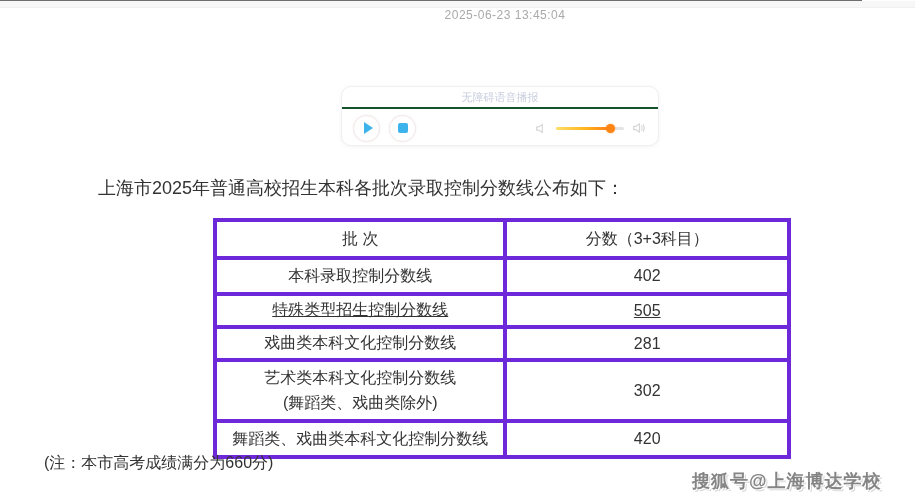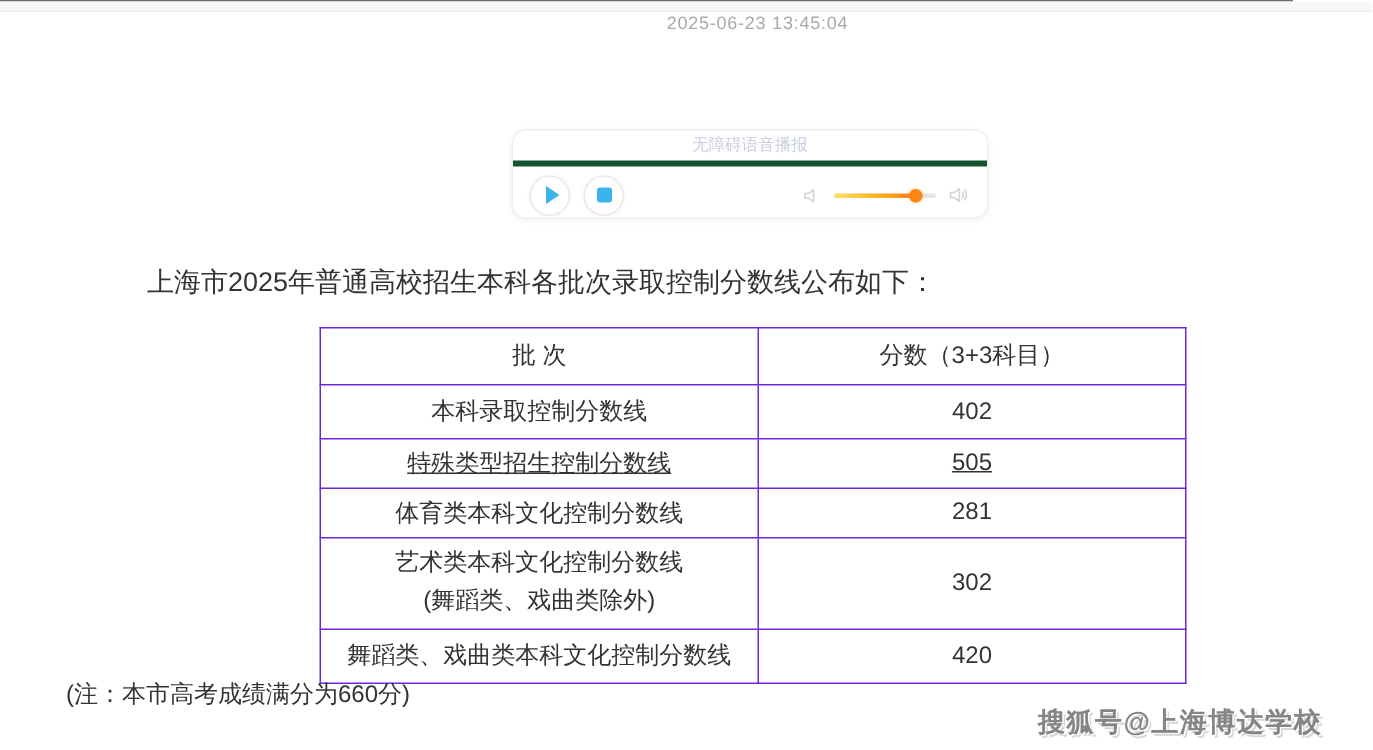--- a/index.html
+++ b/index.html
@@ -16,42 +16,42 @@
   .pub-date{margin-top:8px;font-size:12px;color:#a9a9a9;letter-spacing:.5px;}
 
   
   .player{
     position:absolute;top:86px;left:341px;width:318px;height:60px;background:#fff;
     border:1px solid #eef0f4;border-radius:10px;box-shadow:0 1px 4px rgba(0,0,0,.05);
     box-sizing:border-box;
   }
   .player-label{
     height:20px;line-height:20px;text-align:center;font-size:11px;color:#c9cede;
-    border-bottom:4px solid #14532d;
+    border-bottom:2px solid #14532d;
   }
   .player-controls{height:38px;display:flex;align-items:center;padding:0 11px;}
   .ctrl-btn{
     width:27px;height:27px;border-radius:50%;background:#fff;border:1px solid #f4e6e6;
     box-shadow:0 0 3px rgba(0,0,0,.06);display:flex;align-items:center;justify-content:center;
     cursor:pointer;box-sizing:border-box;
   }
   .ctrl-btn + .ctrl-btn{margin-left:9px;}
   .play-tri{width:0;height:0;border-left:9px solid #3cb3eb;border-top:6px solid transparent;border-bottom:6px solid transparent;margin-left:3px;}
   .stop-sq{width:10px;height:10px;background:#3cb3eb;border-radius:2px;}
   .vol-group{margin-left:auto;display:flex;align-items:center;}
   .vol-icon{display:block;}
   .vol-slider{position:relative;width:68px;height:3px;background:#e4e4e6;border-radius:2px;margin:0 8px;cursor:pointer;}
   .vol-fill{position:absolute;left:0;top:0;height:3px;width:81%;border-radius:2px;background:linear-gradient(90deg,#ffe06a,#ffb21a 55%,#ff7a1a);}
   .vol-handle{position:absolute;top:-3px;left:calc(81% - 5px);width:9px;height:9px;border-radius:50%;background:#ff8414;box-shadow:0 0 2px rgba(255,132,20,.6);}
 
   .intro{position:absolute;top:176px;left:70px;font-size:18px;color:#333;margin-left:28px;}
 
   .tbl-wrap{position:absolute;top:218px;left:213px;width:578px;}
   table.score{border-collapse:collapse;width:100%;table-layout:fixed;font-size:16px;color:#333;text-align:center;}
-  table.score td,table.score th{border:1px solid #6d28d9;font-weight:normal;padding:0;vertical-align:middle;}
+  table.score td,table.score th{border:4px solid #6d28d9;font-weight:normal;padding:0;vertical-align:middle;}
   col.c1{width:50.6%;} col.c2{width:49.4%;}
   tr.hdr{height:38px;} tr.r1{height:36px;} tr.r2{height:33px;text-decoration:underline;} tr.r3{height:33px;}
   tr.r4{height:61px;} tr.r5{height:36px;}
   .cell-line{display:block;line-height:1.55;}
 
   .note{position:absolute;top:453px;left:44px;font-size:16px;color:#333;}
 
   .watermark{
     position:absolute;top:469px;left:692px;font-size:18px;font-weight:700;letter-spacing:1px;
     color:#858585;text-shadow:1px 1px 0 #ffffff,2px 2px 0 #d8d8d8;
@@ -108,21 +108,21 @@
     </tr>
     <tr class="r1">
       <td>本科录取控制分数线</td>
       <td>402</td>
     </tr>
     <tr class="r2">
       <td>特殊类型招生控制分数线</td>
       <td>505</td>
     </tr>
     <tr class="r3">
-      <td>体育类本科文化控制分数线</td>
+      <td>戏曲类本科文化控制分数线</td>
       <td>281</td>
     </tr>
     <tr class="r4">
       <td>
         <span class="cell-line">艺术类本科文化控制分数线</span>
         <span class="cell-line">(舞蹈类、戏曲类除外)</span>
       </td>
       <td>302</td>
     </tr>
     <tr class="r5">

